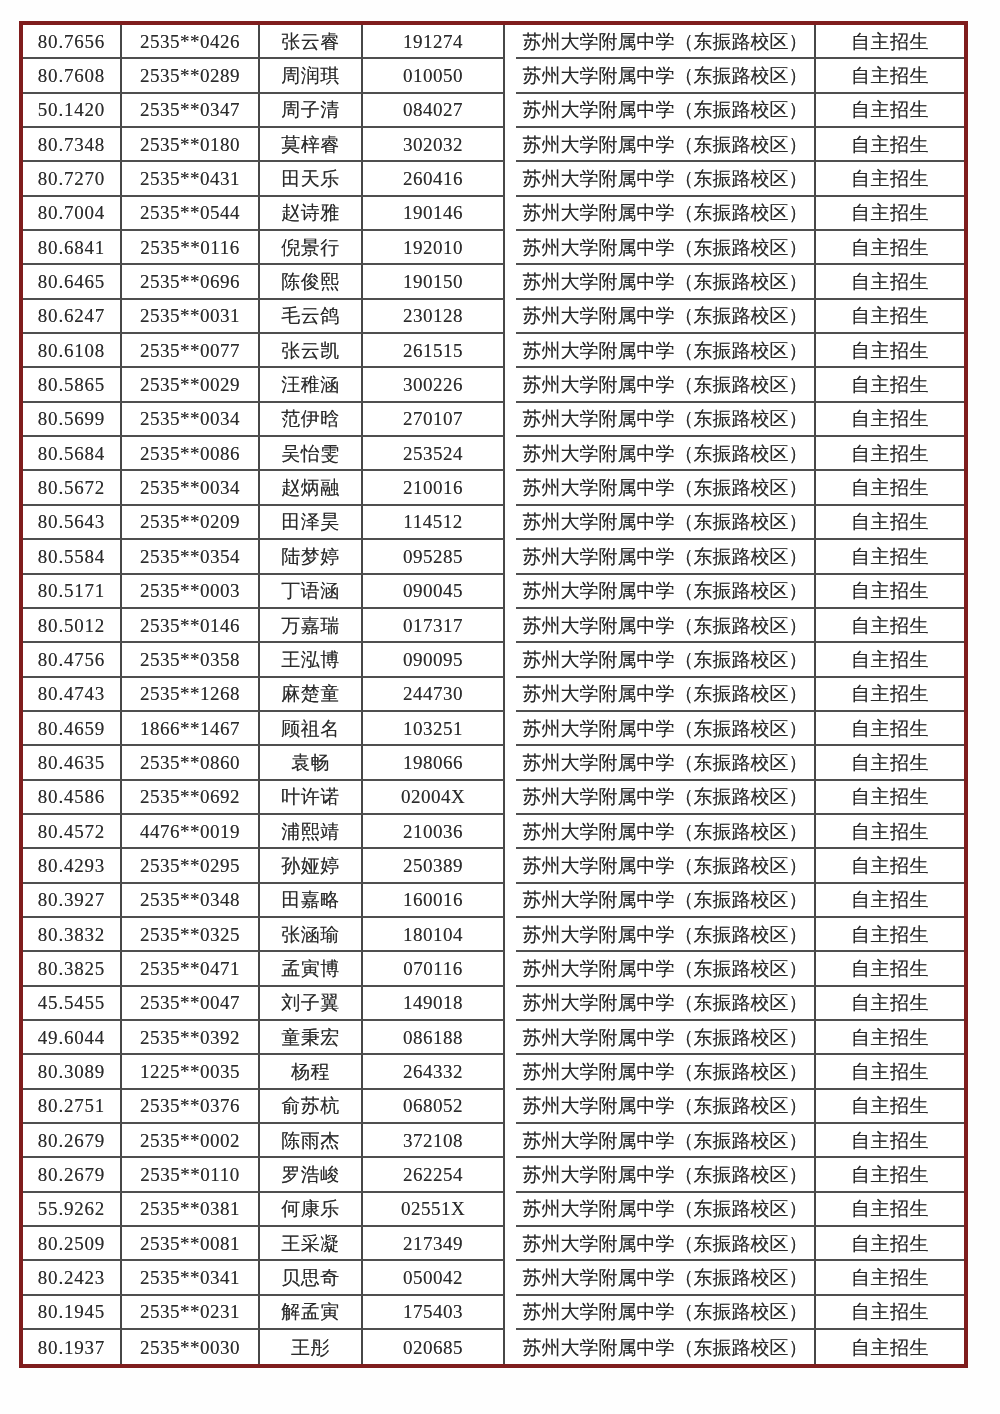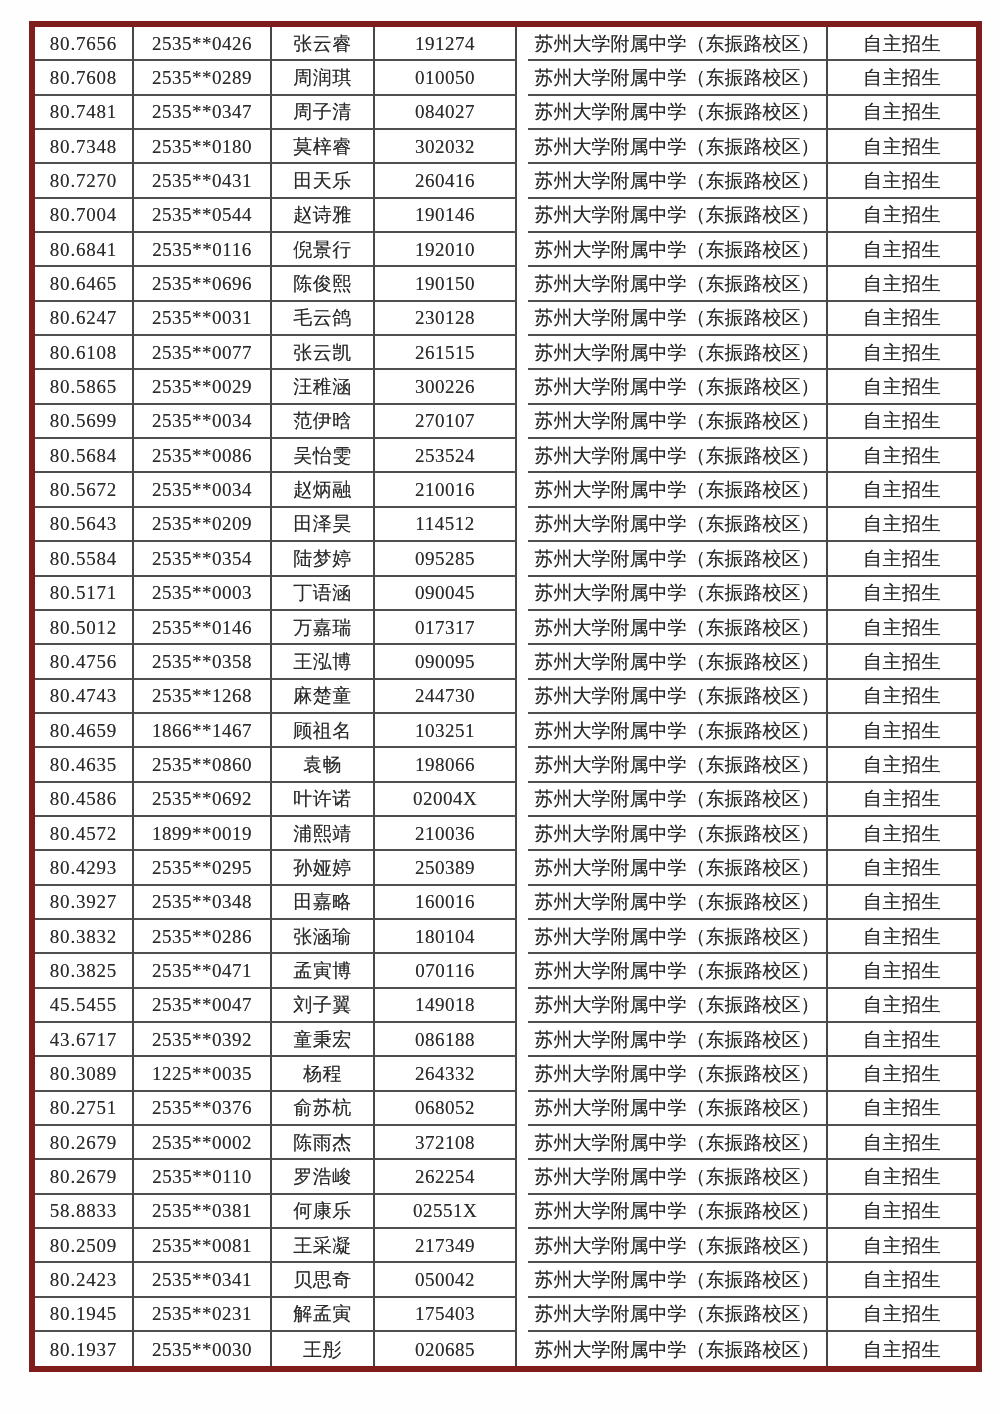--- a/index.html
+++ b/index.html
@@ -15,24 +15,24 @@
     color: #262626;
   }
   .page {
     position: relative;
     width: 1000px;
     height: 1414px;
     background: #fefefe;
   }
   .admission-table {
     position: absolute;
-    left: 29px;
+    left: 19px;
     top: 21px;
     width: 941px;
-    border: 6px solid #7f1d1d;
+    border: 4px solid #7f1d1d;
     background: #ffffff;
     font-family: Liberation Serif, serif;
   }
   .tr {
     display: grid;
     grid-template-columns: 99px 138px 103px 142px 311px auto;
     height: 34.35px;
   }
   .td {
     box-sizing: border-box;
@@ -79,21 +79,21 @@
       </div>
       <div class="tr">
         <div class="td c0">80.7608</div>
         <div class="td c1">2535**0289</div>
         <div class="td c2">周润琪</div>
         <div class="td c3">010050</div>
         <div class="td c4">苏州大学附属中学（东振路校区）</div>
         <div class="td c5">自主招生</div>
       </div>
       <div class="tr">
-        <div class="td c0">80.7481</div>
+        <div class="td c0">50.1420</div>
         <div class="td c1">2535**0347</div>
         <div class="td c2">周子清</div>
         <div class="td c3">084027</div>
         <div class="td c4">苏州大学附属中学（东振路校区）</div>
         <div class="td c5">自主招生</div>
       </div>
       <div class="tr">
         <div class="td c0">80.7348</div>
         <div class="td c1">2535**0180</div>
         <div class="td c2">莫梓睿</div>
@@ -248,21 +248,21 @@
       <div class="tr">
         <div class="td c0">80.4586</div>
         <div class="td c1">2535**0692</div>
         <div class="td c2">叶许诺</div>
         <div class="td c3">02004X</div>
         <div class="td c4">苏州大学附属中学（东振路校区）</div>
         <div class="td c5">自主招生</div>
       </div>
       <div class="tr">
         <div class="td c0">80.4572</div>
-        <div class="td c1">1899**0019</div>
+        <div class="td c1">4476**0019</div>
         <div class="td c2">浦熙靖</div>
         <div class="td c3">210036</div>
         <div class="td c4">苏州大学附属中学（东振路校区）</div>
         <div class="td c5">自主招生</div>
       </div>
       <div class="tr">
         <div class="td c0">80.4293</div>
         <div class="td c1">2535**0295</div>
         <div class="td c2">孙娅婷</div>
         <div class="td c3">250389</div>
@@ -272,21 +272,21 @@
       <div class="tr">
         <div class="td c0">80.3927</div>
         <div class="td c1">2535**0348</div>
         <div class="td c2">田嘉略</div>
         <div class="td c3">160016</div>
         <div class="td c4">苏州大学附属中学（东振路校区）</div>
         <div class="td c5">自主招生</div>
       </div>
       <div class="tr">
         <div class="td c0">80.3832</div>
-        <div class="td c1">2535**0286</div>
+        <div class="td c1">2535**0325</div>
         <div class="td c2">张涵瑜</div>
         <div class="td c3">180104</div>
         <div class="td c4">苏州大学附属中学（东振路校区）</div>
         <div class="td c5">自主招生</div>
       </div>
       <div class="tr">
         <div class="td c0">80.3825</div>
         <div class="td c1">2535**0471</div>
         <div class="td c2">孟寅博</div>
         <div class="td c3">070116</div>
@@ -295,21 +295,21 @@
       </div>
       <div class="tr">
         <div class="td c0">45.5455</div>
         <div class="td c1">2535**0047</div>
         <div class="td c2">刘子翼</div>
         <div class="td c3">149018</div>
         <div class="td c4">苏州大学附属中学（东振路校区）</div>
         <div class="td c5">自主招生</div>
       </div>
       <div class="tr">
-        <div class="td c0">43.6717</div>
+        <div class="td c0">49.6044</div>
         <div class="td c1">2535**0392</div>
         <div class="td c2">童秉宏</div>
         <div class="td c3">086188</div>
         <div class="td c4">苏州大学附属中学（东振路校区）</div>
         <div class="td c5">自主招生</div>
       </div>
       <div class="tr">
         <div class="td c0">80.3089</div>
         <div class="td c1">1225**0035</div>
         <div class="td c2">杨程</div>
@@ -335,21 +335,21 @@
       </div>
       <div class="tr">
         <div class="td c0">80.2679</div>
         <div class="td c1">2535**0110</div>
         <div class="td c2">罗浩峻</div>
         <div class="td c3">262254</div>
         <div class="td c4">苏州大学附属中学（东振路校区）</div>
         <div class="td c5">自主招生</div>
       </div>
       <div class="tr">
-        <div class="td c0">58.8833</div>
+        <div class="td c0">55.9262</div>
         <div class="td c1">2535**0381</div>
         <div class="td c2">何康乐</div>
         <div class="td c3">02551X</div>
         <div class="td c4">苏州大学附属中学（东振路校区）</div>
         <div class="td c5">自主招生</div>
       </div>
       <div class="tr">
         <div class="td c0">80.2509</div>
         <div class="td c1">2535**0081</div>
         <div class="td c2">王采凝</div>

